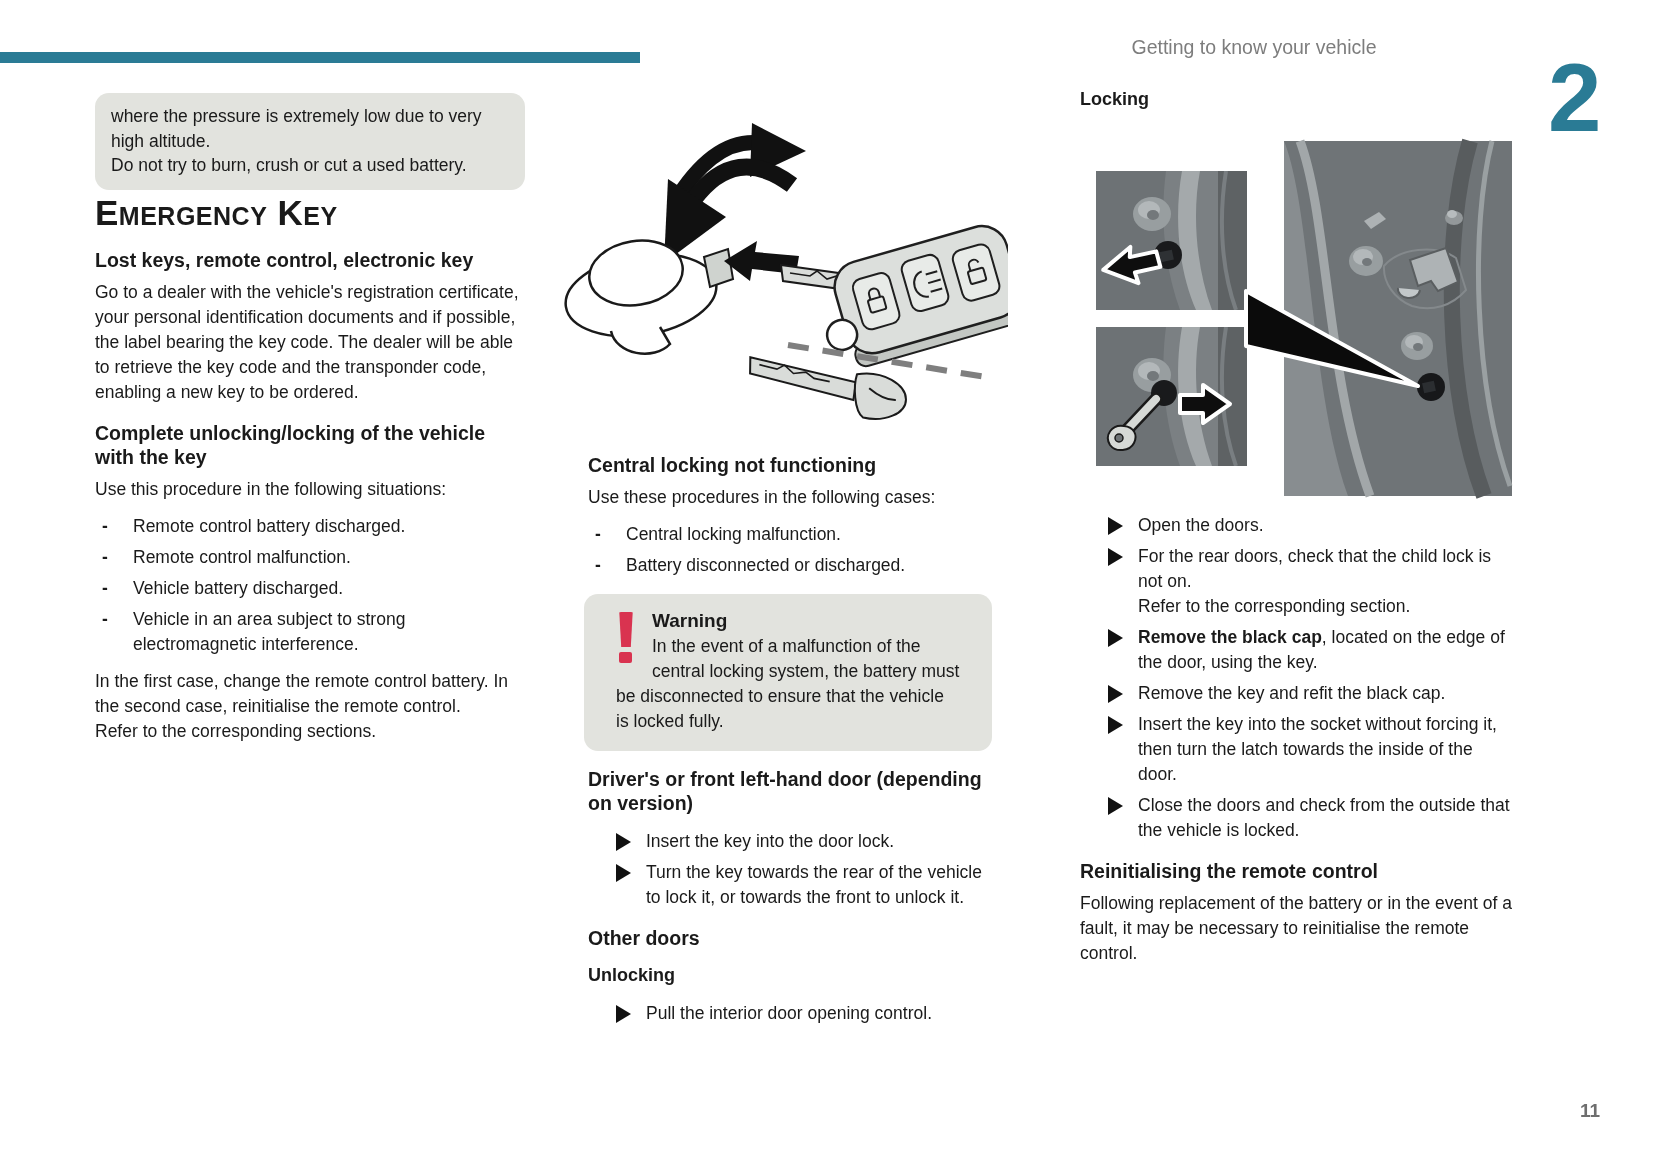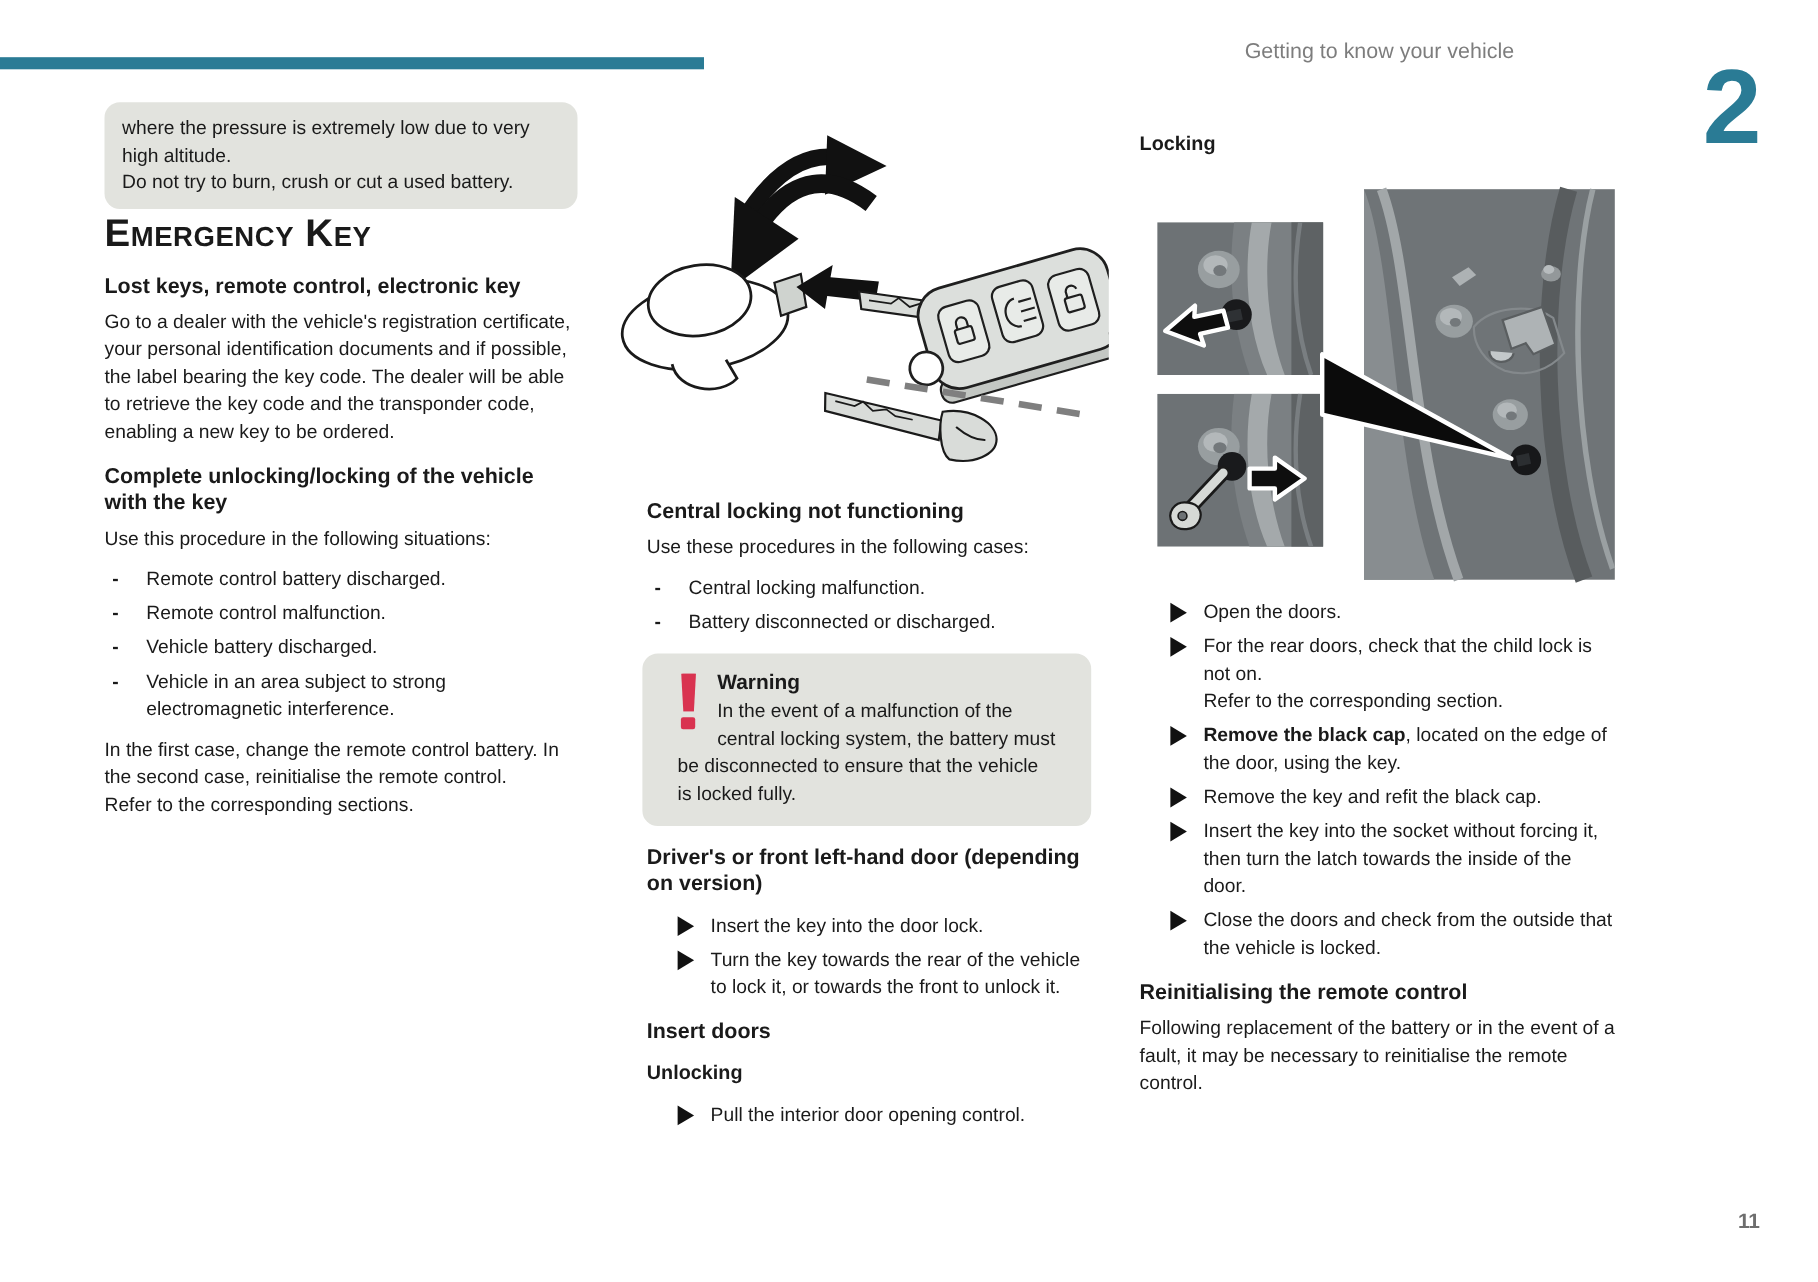--- a/index.html
+++ b/index.html
@@ -16,21 +16,21 @@
                font-weight:bold;font-size:19px;color:var(--page-number-gray,#6e6e6e);}
 
   .note-box{position:absolute;left:95px;top:93px;width:430px;box-sizing:border-box;
             background:var(--note-box-bg,#e2e3de);border-radius:14px;padding:11px 16px 12px;
             font-size:17.5px;line-height:24.5px;}
   .block{display:block;}
 
   .col{position:absolute;}
   .col-left{left:95px;top:194px;width:434px;}
   .col-mid{left:556px;top:85px;width:456px;}
-  .col-right{left:1036px;top:88px;width:433px;margin-top:31px;}
+  .col-right{left:1080px;top:88px;width:433px;}
 
   .page-title{font-variant:small-caps;font-size:35px;font-weight:bold;letter-spacing:.5px;
               margin:0;line-height:38px;}
   h2{font-size:19.5px;font-weight:bold;line-height:24px;margin:16px 0 8px;}
   h3{font-size:18px;font-weight:bold;line-height:23px;margin:14px 0 8px;}
   p{font-size:17.5px;line-height:25px;margin:6px 0;}
 
   ul{list-style:none;margin:12px 0;padding:0;}
   li{display:flex;font-size:17.5px;line-height:25px;margin:0 0 6px;padding-left:28px;}
   .dash-list li{padding-left:7px;}
@@ -186,21 +186,21 @@
         <li>
           <span class="tri"></span>
           <span class="li-text">Insert the key into the door lock.</span>
         </li>
         <li>
           <span class="tri"></span>
           <span class="li-text">Turn the key towards the rear of the vehicle to lock it, or towards the front to unlock it.</span>
         </li>
       </ul>
 
-      <h2>Insert doors</h2>
+      <h2>Other doors</h2>
       <h3>Unlocking</h3>
       <ul class="step-list">
         <li>
           <span class="tri"></span>
           <span class="li-text">Pull the interior door opening control.</span>
         </li>
       </ul>
     </div>
   </section>
 

